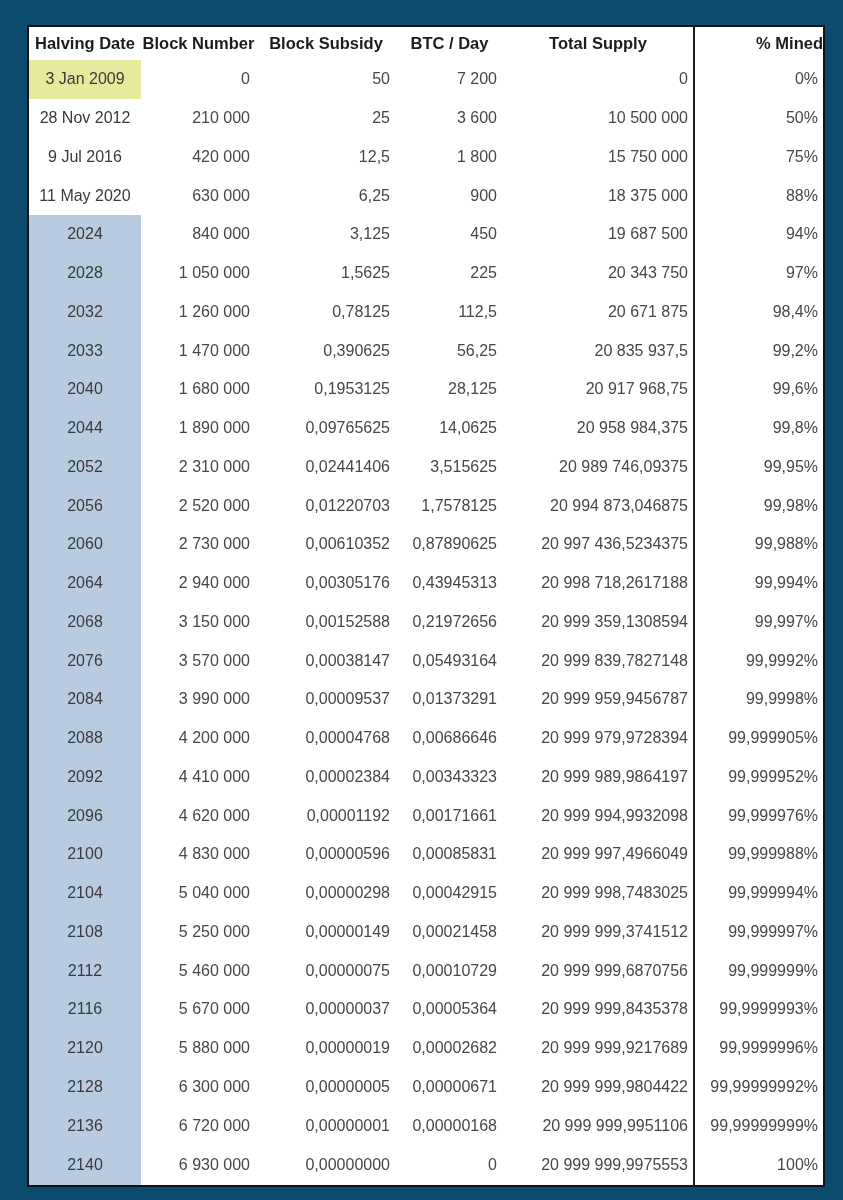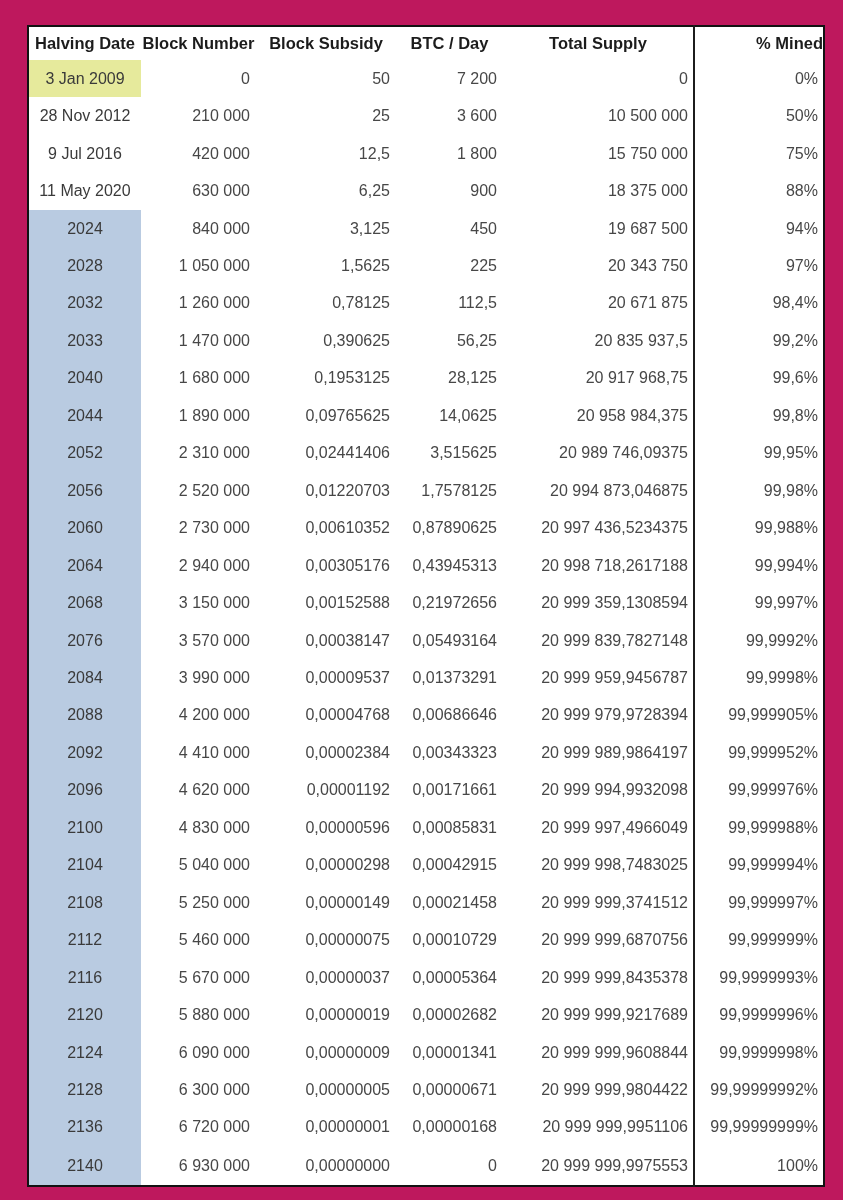--- a/index.html
+++ b/index.html
@@ -7,21 +7,21 @@
     padding: 0;
     background: #ffffff;
     width: 843px;
     height: 1200px;
     font-family: "Liberation Sans", sans-serif;
   }
   .page {
     position: relative;
     width: 843px;
     height: 1200px;
-    background: #be185d;
+    background: #0c4a6e;
     overflow: hidden;
   }
   .table-wrap {
     position: absolute;
     left: 27px;
     top: 25px;
   }
   table.halving-table {
     border-collapse: collapse;
     table-layout: fixed;
@@ -289,28 +289,20 @@
           </tr>
           <tr>
             <td class="col0 hl-blue">2120</td>
             <td class="col1">5 880 000</td>
             <td class="col2">0,00000019</td>
             <td class="col3">0,00002682</td>
             <td class="col4">20 999 999,9217689</td>
             <td class="col5">99,9999996%</td>
           </tr>
           <tr>
-            <td class="col0 hl-blue">2124</td>
-            <td class="col1">6 090 000</td>
-            <td class="col2">0,00000009</td>
-            <td class="col3">0,00001341</td>
-            <td class="col4">20 999 999,9608844</td>
-            <td class="col5">99,9999998%</td>
-          </tr>
-          <tr>
             <td class="col0 hl-blue">2128</td>
             <td class="col1">6 300 000</td>
             <td class="col2">0,00000005</td>
             <td class="col3">0,00000671</td>
             <td class="col4">20 999 999,9804422</td>
             <td class="col5">99,99999992%</td>
           </tr>
           <tr>
             <td class="col0 hl-blue">2136</td>
             <td class="col1">6 720 000</td>

